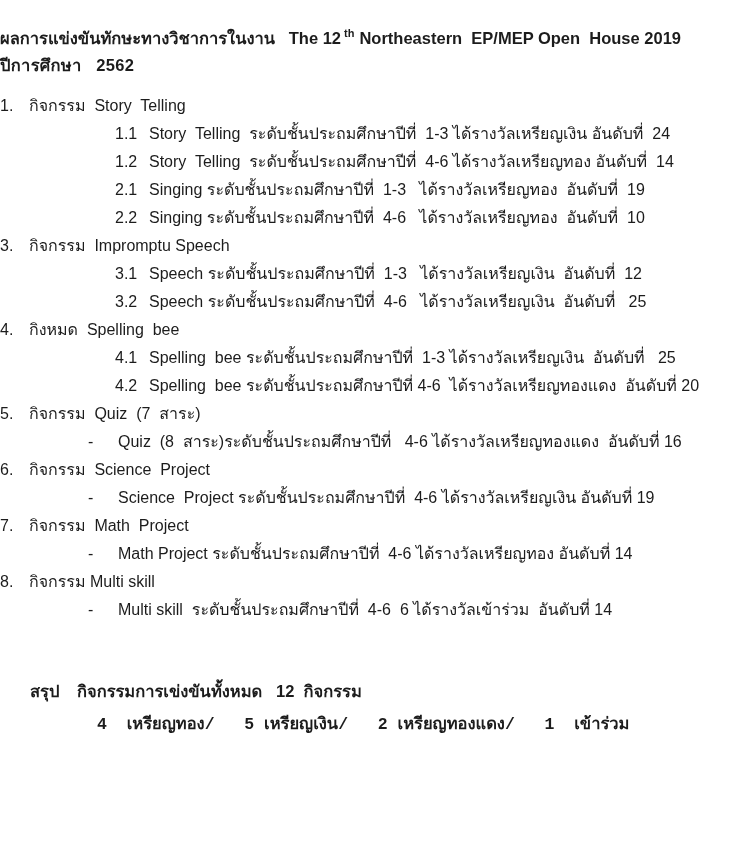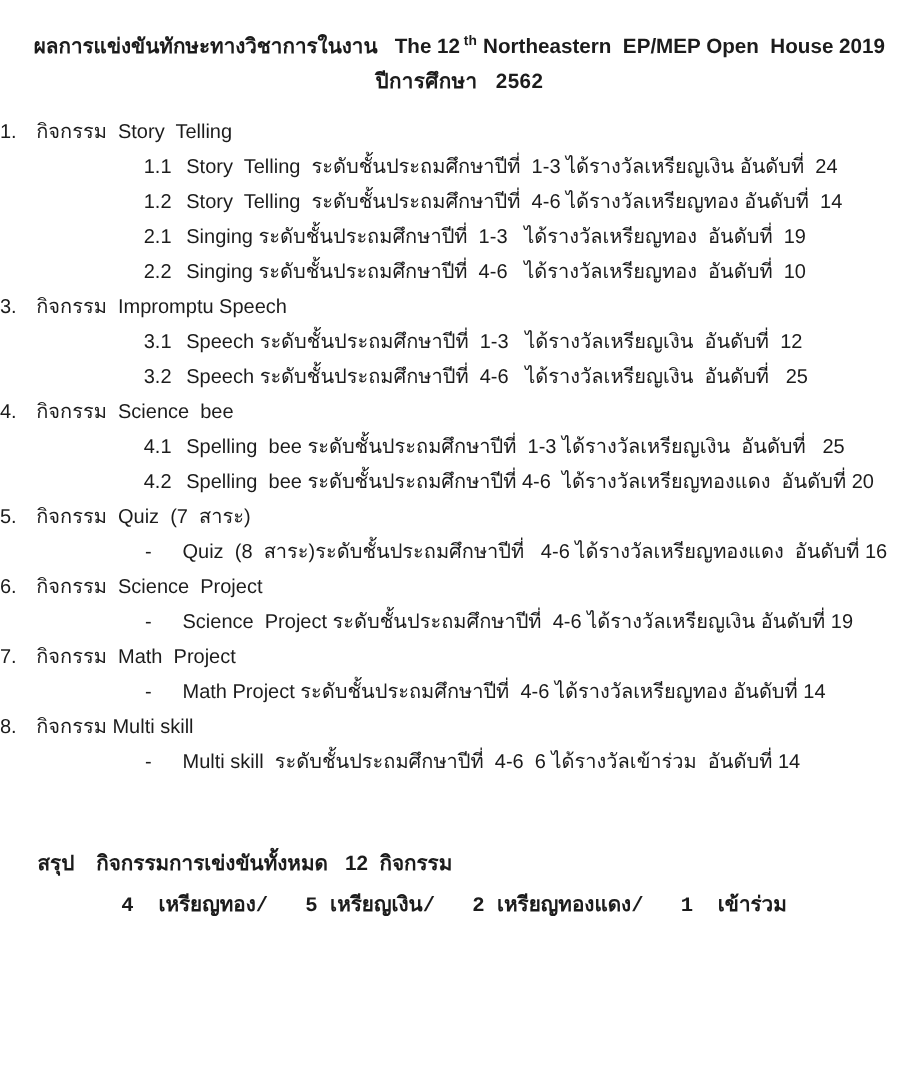--- a/index.html
+++ b/index.html
@@ -6,33 +6,33 @@
   body {
     width: 735px; height: 852px;
     background: #ffffff;
     color: #1c1c1c;
     font-family: "Liberation Sans", sans-serif;
     overflow: hidden;
   }
   .page { padding-top: 20px; }
 
   
-  .title-block { text-align: center; font-weight: bold; font-size: 16.5px; }
+  .title-block { text-align: left; font-weight: bold; font-size: 16.5px; }
   .title-line1 { line-height: 27px; white-space: pre-wrap; }
   .title-line2 { line-height: 27px; white-space: pre-wrap; letter-spacing: 0.3px; }
   .sup { vertical-align: super; font-size: 11px; margin: 0 5px 0 3px; font-weight: bold; }
 
   
   .list { margin-top: 13px; font-size: 16px; }
   .row { line-height: 28px; white-space: pre-wrap; }
   .act-head { }
   .act-head .num { display: inline-block; width: 29px; }
   .sub { padding-left: 115px; }
   .sub .marker { display: inline-block; width: 34px; }
-  .sub.dash { padding-left: 116px; }
+  .sub.dash { padding-left: 88px; }
   .sub.dash .marker { display: inline-block; width: 30px; }
 
   
   .summary { margin-top: 51px; font-size: 16.5px; font-weight: 600; }
   .summary .srow { line-height: 33px; white-space: pre-wrap; }
   .summary .slabel { display: inline-block; padding-left: 30px; width: 47px; }
   .summary .indent { padding-left: 97px; font-family: Liberation Mono, monospace; }
 </style>
 </head>
 <body>
@@ -57,21 +57,21 @@
       <div class="row sub"><span class="marker">2.2</span><span>Singing ระดับชั้นประถมศึกษาปีที่  4-6   ได้รางวัลเหรียญทอง  อันดับที่  10</span></div>
     </div>
 
     <div class="act">
       <div class="row act-head"><span class="num">3.</span><span>กิจกรรม  Impromptu Speech</span></div>
       <div class="row sub"><span class="marker">3.1</span><span>Speech ระดับชั้นประถมศึกษาปีที่  1-3   ได้รางวัลเหรียญเงิน  อันดับที่  12</span></div>
       <div class="row sub"><span class="marker">3.2</span><span>Speech ระดับชั้นประถมศึกษาปีที่  4-6   ได้รางวัลเหรียญเงิน  อันดับที่   25</span></div>
     </div>
 
     <div class="act">
-      <div class="row act-head"><span class="num">4.</span><span>กิจกรรม  Science  bee</span></div>
+      <div class="row act-head"><span class="num">4.</span><span>กิงหมด  Spelling  bee</span></div>
       <div class="row sub"><span class="marker">4.1</span><span>Spelling  bee ระดับชั้นประถมศึกษาปีที่  1-3 ได้รางวัลเหรียญเงิน  อันดับที่   25</span></div>
       <div class="row sub"><span class="marker">4.2</span><span>Spelling  bee ระดับชั้นประถมศึกษาปีที่ 4-6  ได้รางวัลเหรียญทองแดง  อันดับที่ 20</span></div>
     </div>
 
     <div class="act">
       <div class="row act-head"><span class="num">5.</span><span>กิจกรรม  Quiz  (7  สาระ)</span></div>
       <div class="row sub dash"><span class="marker">-</span><span>Quiz  (8  สาระ)ระดับชั้นประถมศึกษาปีที่   4-6 ได้รางวัลเหรียญทองแดง  อันดับที่ 16</span></div>
     </div>
 
     <div class="act">

